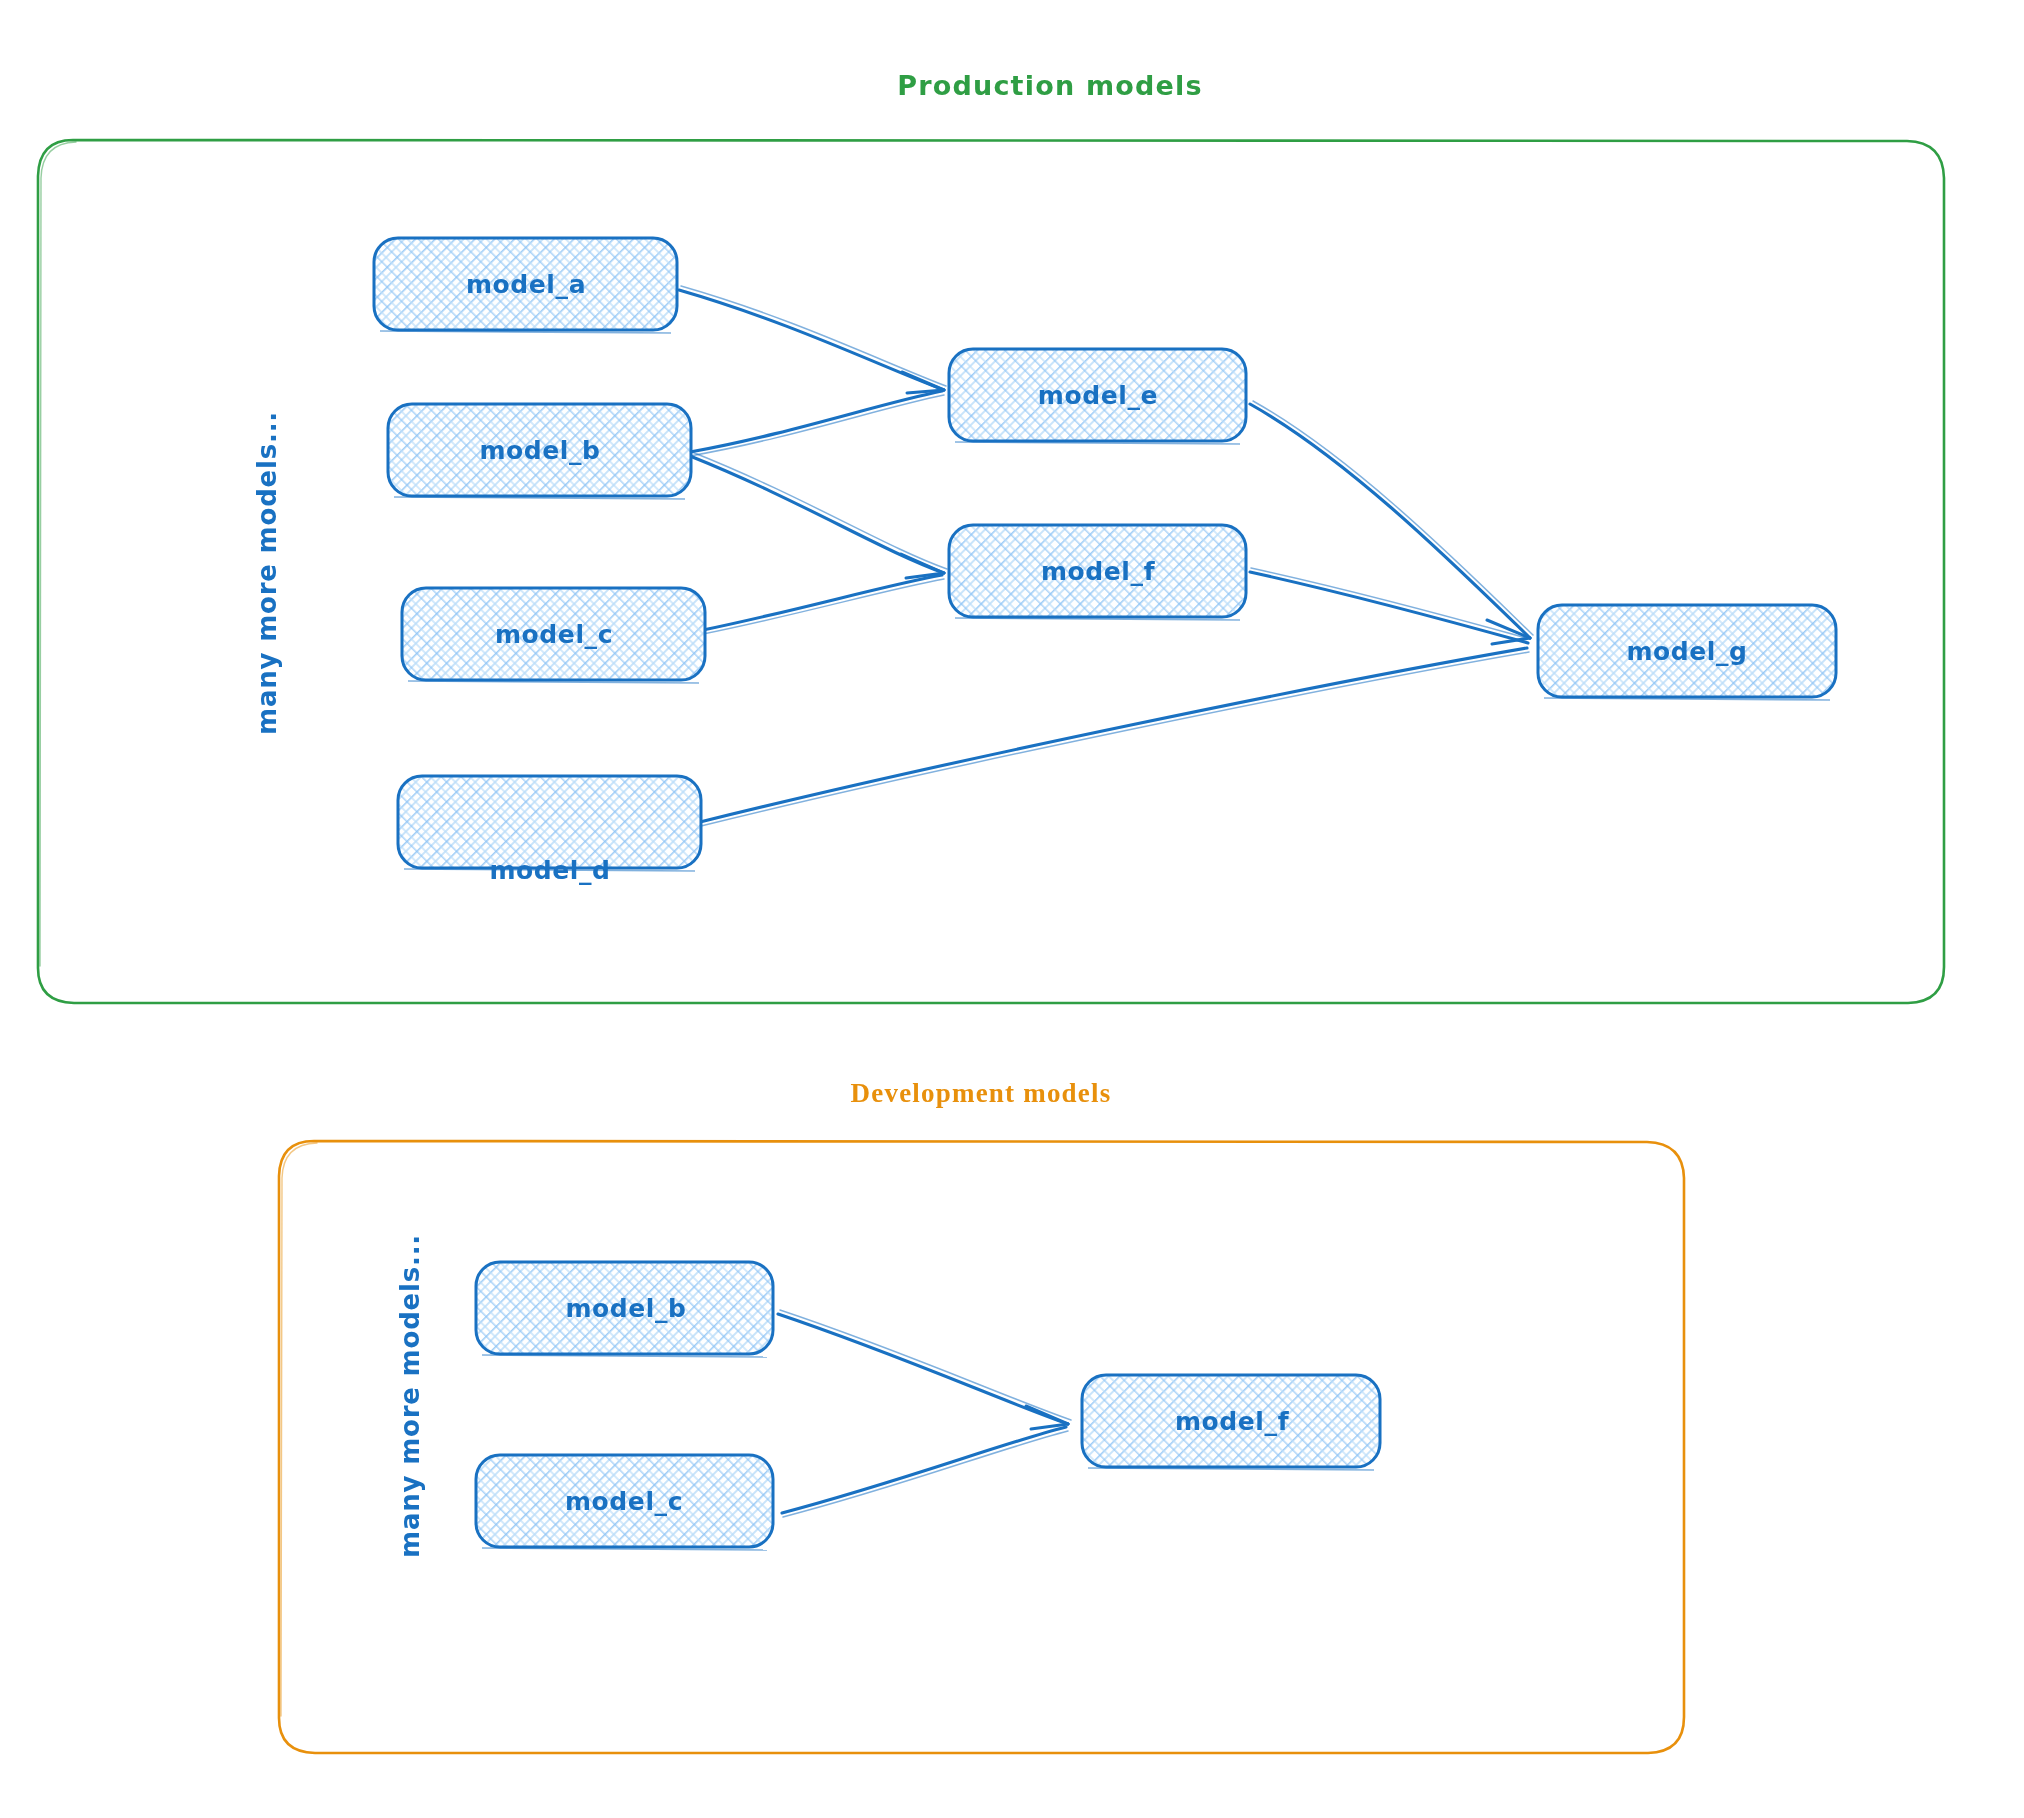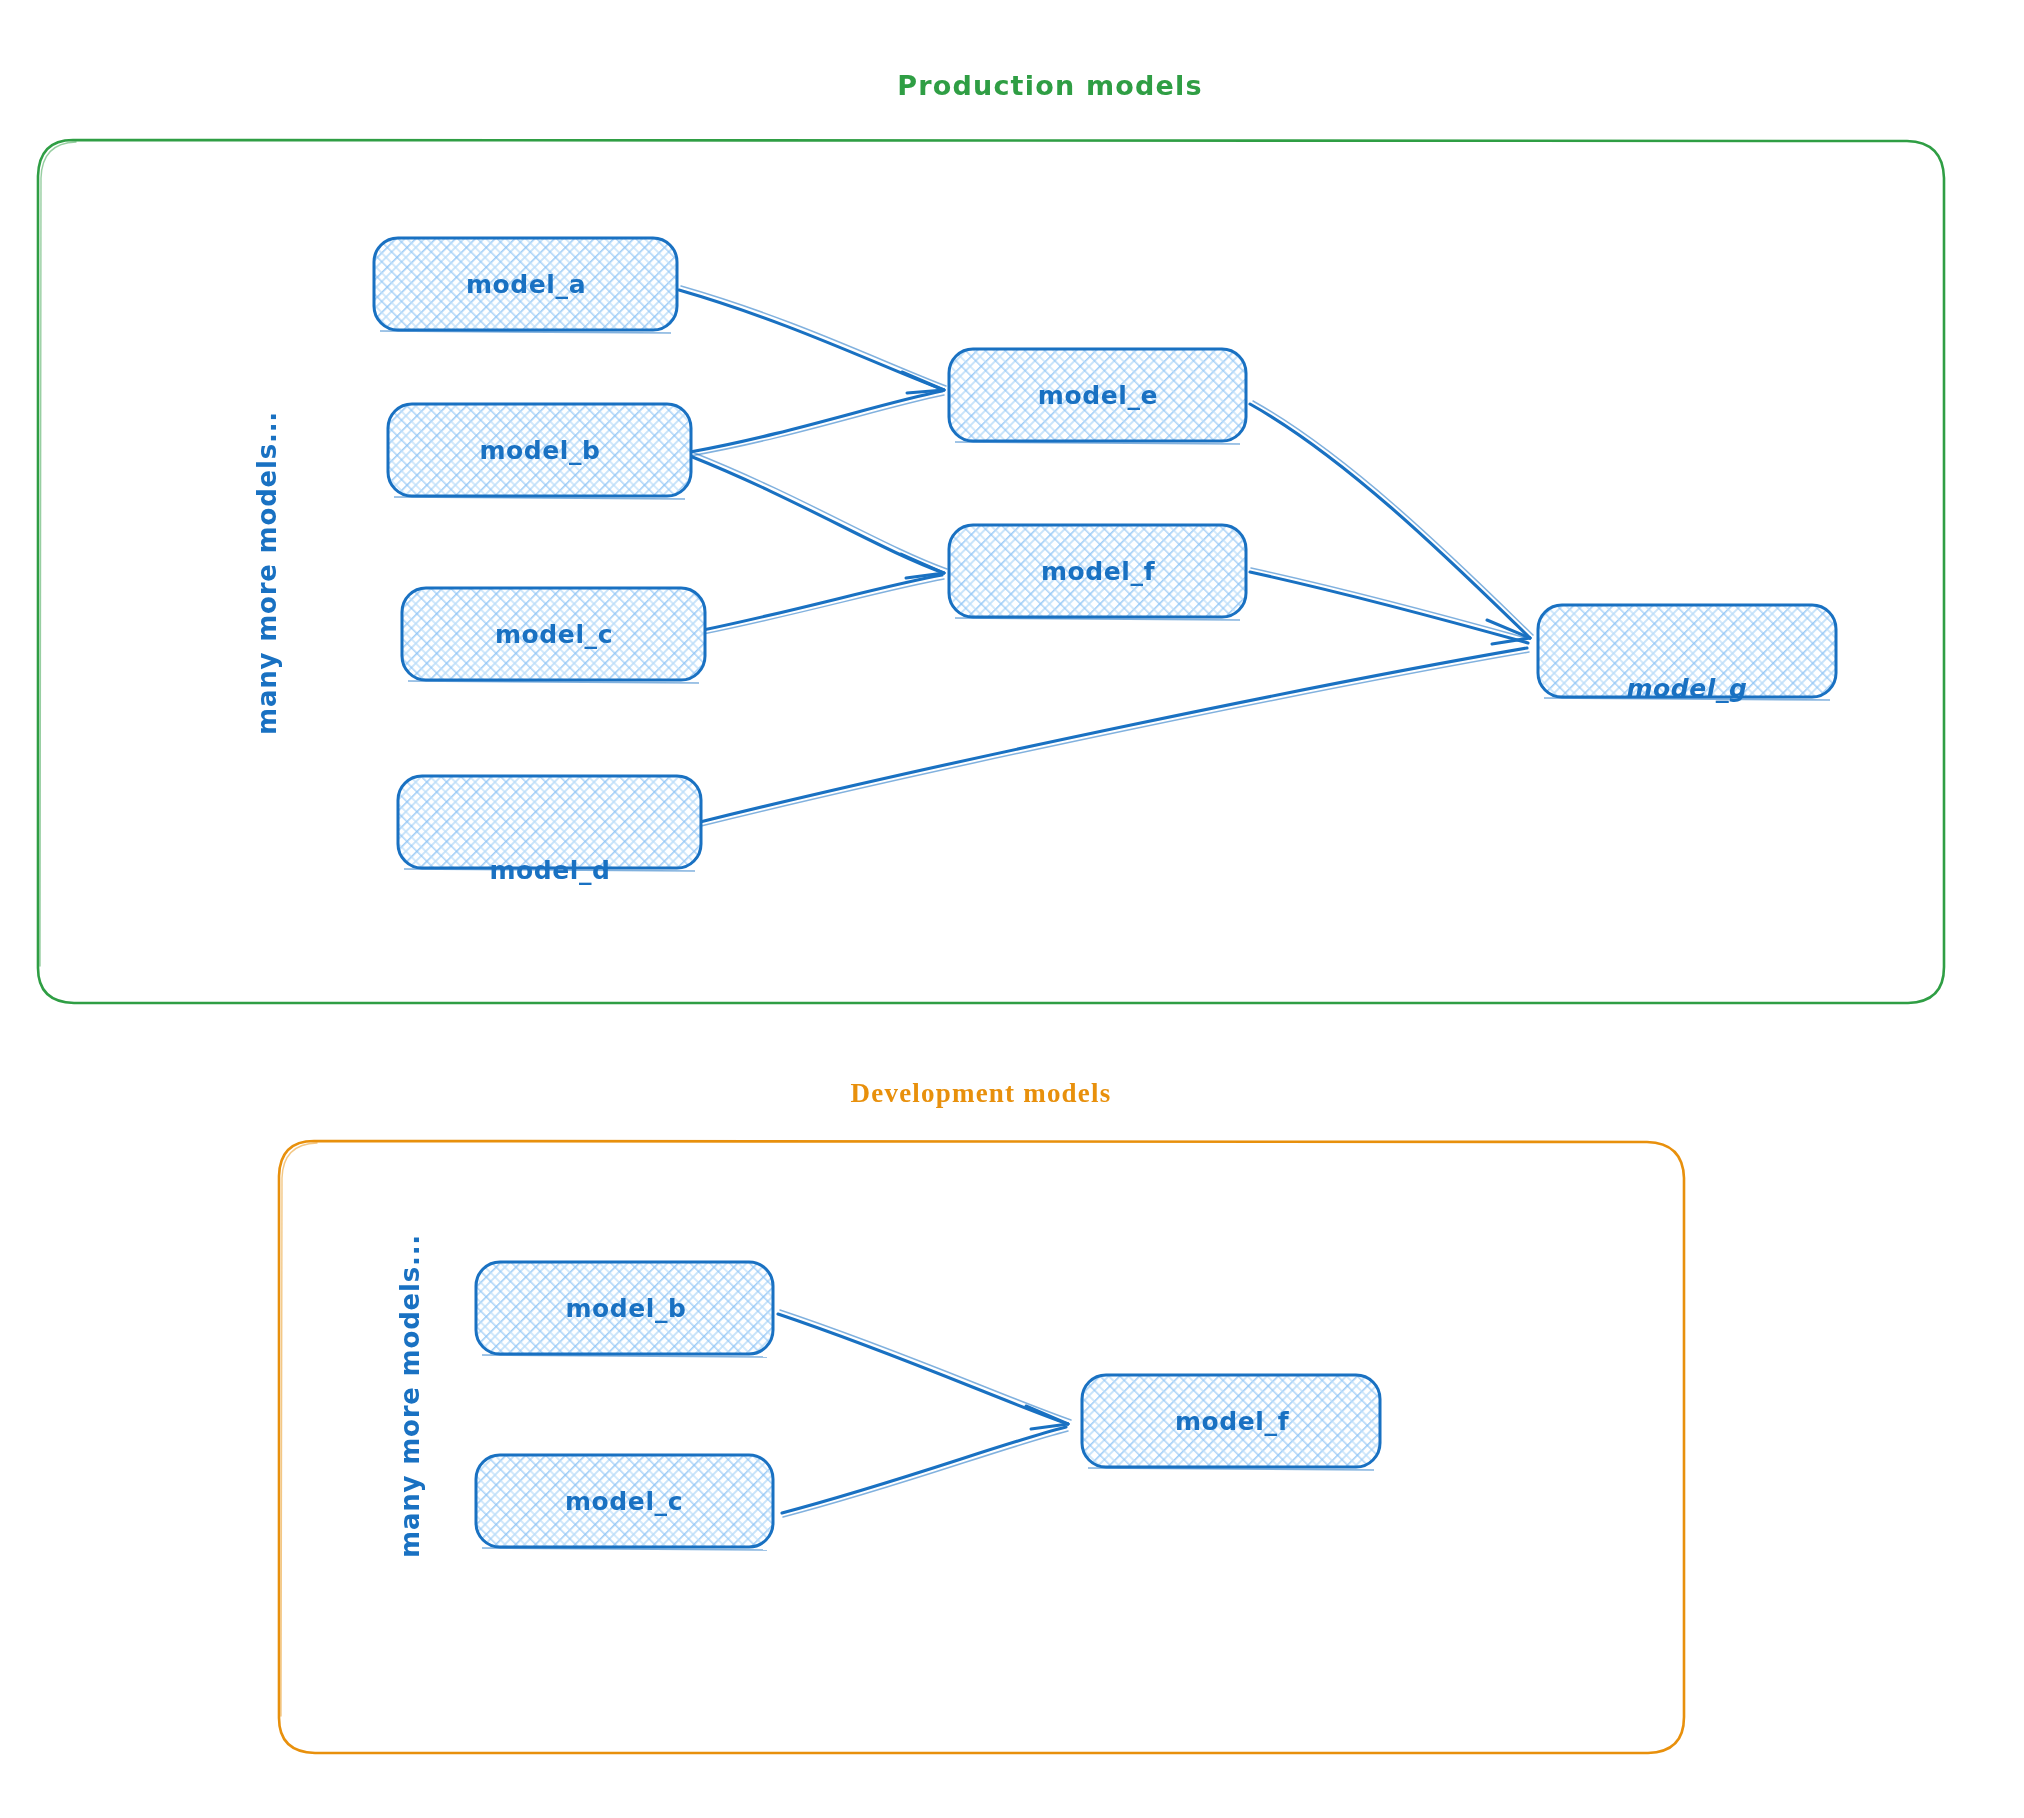--- a/index.html
+++ b/index.html
@@ -226,21 +226,21 @@
 <div class="grp-title prod" style="left:1050px; top:70px;">Production models</div>
 
 <div class="side-label" style="left:252px; top:735px;">many more models...</div>
 
 <div class="node-label" style="left:526px; top:284px;">model_a</div>
 <div class="node-label" style="left:540px; top:450px;">model_b</div>
 <div class="node-label" style="left:554px; top:634px;">model_c</div>
 <div class="node-label" style="left:550px; top:870px;">model_d</div>
 <div class="node-label" style="left:1098px; top:395px;text-align:right;">model_e</div>
 <div class="node-label" style="left:1098px; top:571px;">model_f</div>
-<div class="node-label" style="left:1687px; top:688px;font-style:italic;">model_g</div>
+<div class="node-label" style="left:1687px; top:651px;">model_g</div>
 
 <div class="grp-title dev" style="left:981px; top:1078px;font-family:Liberation Serif, serif;">Development models</div>
 
 <div class="side-label" style="left:395px; top:1558px;">many more models...</div>
 
 <div class="node-label" style="left:626px; top:1308px;">model_b</div>
 <div class="node-label" style="left:624px; top:1501px;">model_c</div>
 <div class="node-label" style="left:1232px; top:1421px;">model_f</div>
 
 </body></html>

